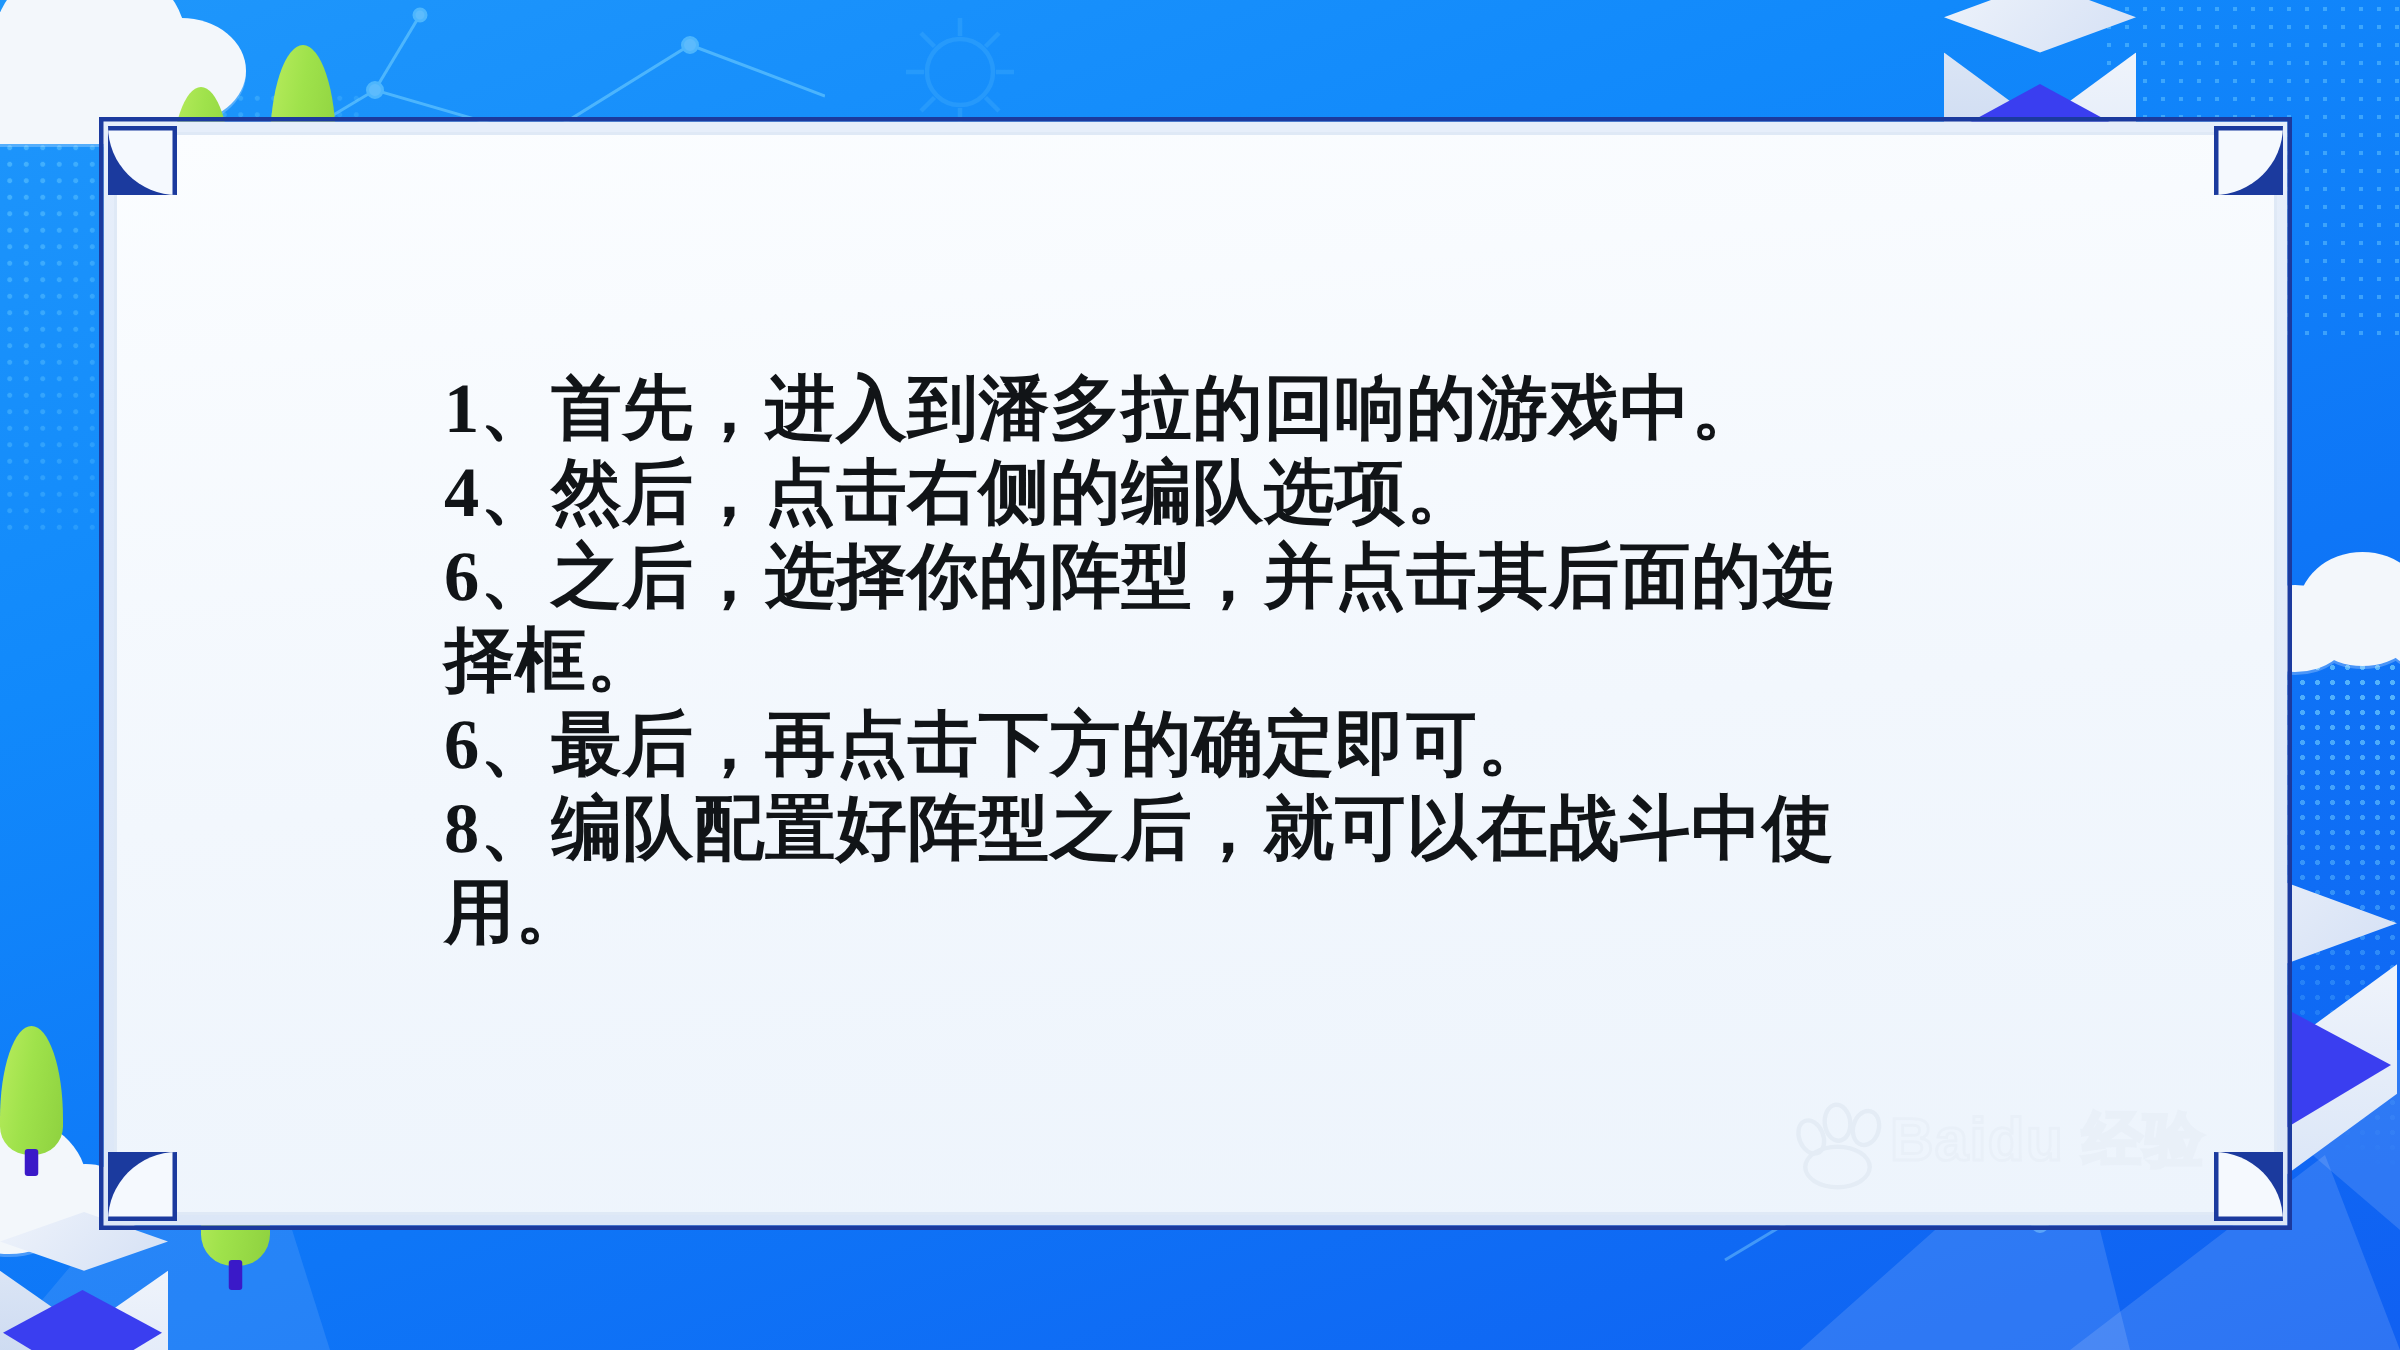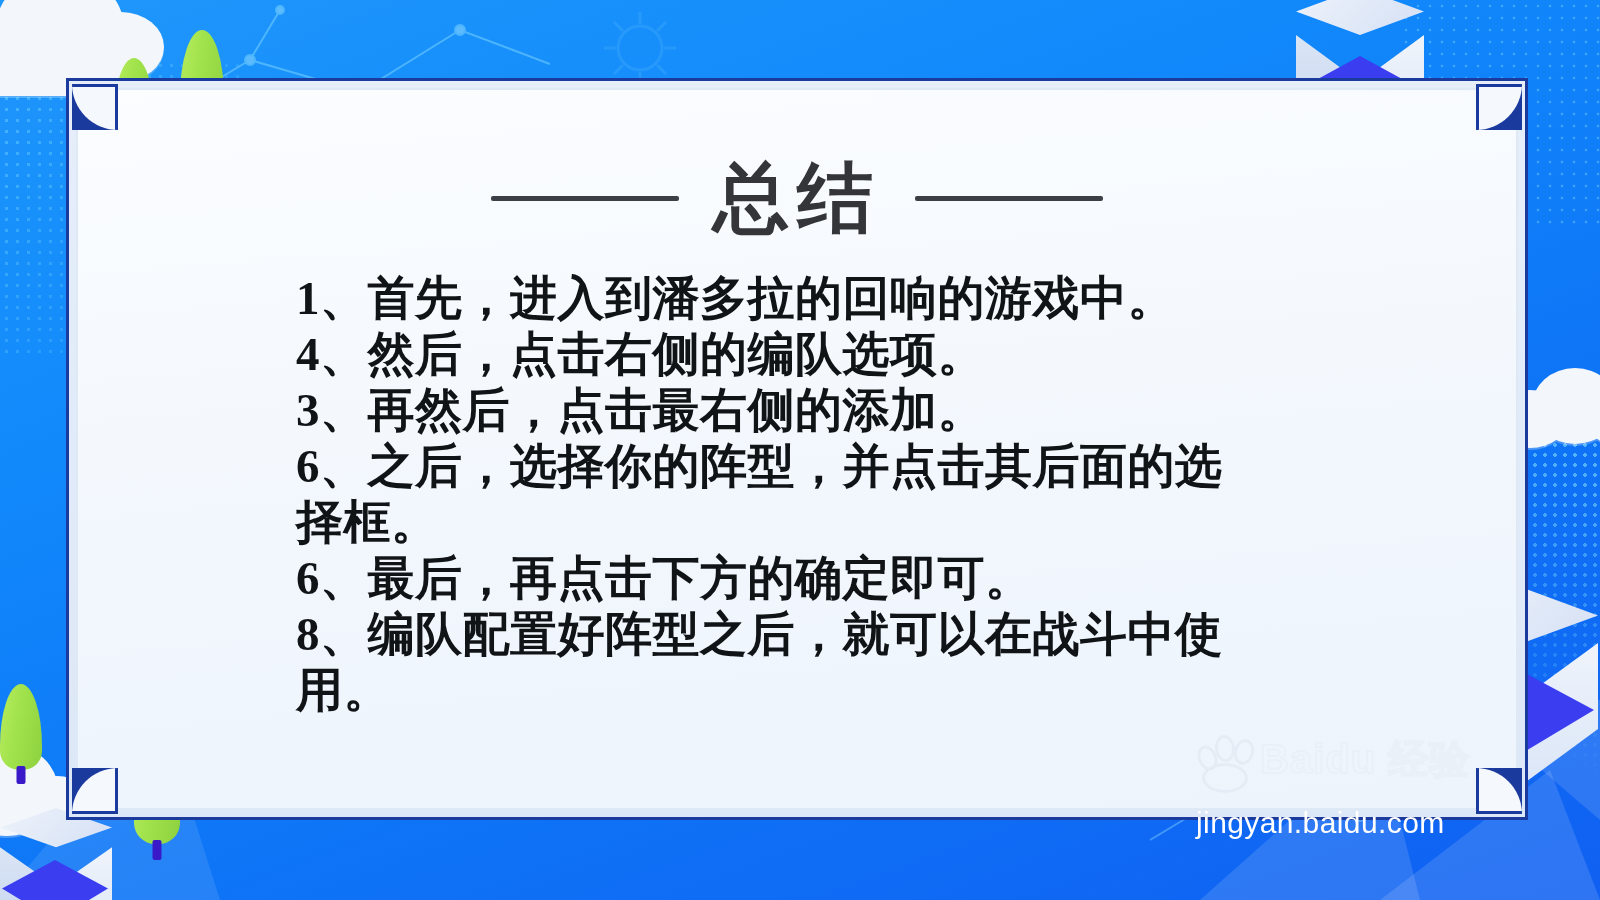--- a/index.html
+++ b/index.html
@@ -110,21 +110,21 @@
   .rule{height:5px;width:188px;background:#3c3f45;border-radius:2px;}
   .title{
     font-family:"Liberation Sans",sans-serif;
     font-size:76px;font-weight:700;color:#333538;
     letter-spacing:8px;line-height:1;
     white-space:nowrap;
   }
 
   
   .body-text{
-    position:absolute;left:296px;top:270px;width:960px;
+    position:absolute;left:296px;top:245px;width:960px;
     font-family:"Liberation Serif",serif;
     font-size:47px;line-height:56px;color:#111417;
     font-weight:600;
     letter-spacing:.5px;
   }
   .body-text p{margin:0;}
 
   
   .wm{position:absolute;left:1196px;top:728px;width:310px;height:62px;
       display:flex;align-items:center;gap:6px;opacity:.62;}
@@ -282,39 +282,32 @@
   <div class="notch n-tr">
       <i></i>
     </div>
   <div class="notch n-bl">
       <i></i>
     </div>
   <div class="notch n-br">
       <i></i>
     </div>
 
-  <div class="title-row">
-    <div class="rule"></div>
-    <div class="title">总结</div>
-    <div class="rule"></div>
-  </div>
 
   <div class="body-text">
     <p>1、首先，进入到潘多拉的回响的游戏中。</p>
     <p>4、然后，点击右侧的编队选项。</p>
-    <p>3、再然后，点击最右侧的添加。</p>
     <p>6、之后，选择你的阵型，并点击其后面的选择框。</p>
     <p>6、最后，再点击下方的确定即可。</p>
     <p>8、编队配置好阵型之后，就可以在战斗中使用。</p>
   </div>
 
   <div class="wm">
     <div class="paw">
       <s class="p1"></s>
         <s class="p2"></s>
         <s class="p3"></s>
         <s class="p4"></s>
     </div>
     <div class="wmtext">Baidu 经验</div>
   </div>
-  <div class="wm-url">jingyan.baidu.com</div>
 
 </div>
 
 </body></html>

